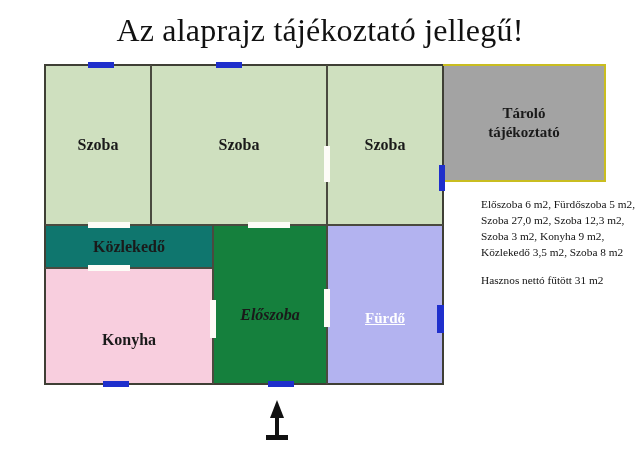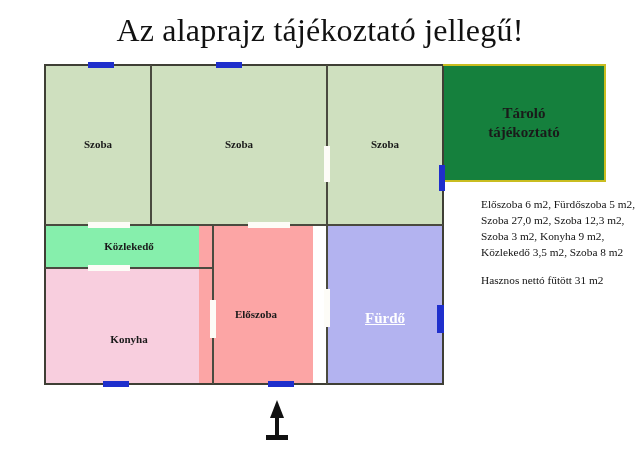--- a/index.html
+++ b/index.html
@@ -44,21 +44,21 @@
   .room {
     position: absolute;
     box-sizing: border-box;
     display: flex;
     align-items: center;
     justify-content: center;
   }
   .room-label {
     font-family: "Liberation Serif", serif;
     font-weight: bold;
-    font-size: 11px;
+    font-size: 16px;
     color: #1a1a1a;
     text-align: center;
     line-height: 1.25;
     pointer-events: none;
   }
   .room-label.big {
     font-size: 15px;
   }
   .room-label.light {
     color: #ffffff;
@@ -122,36 +122,36 @@
     </div>
 
     <div class="room" style="left:151px; top:65px; width:176px; height:160px; background:#cfe0bf;">
       <span class="room-label">Szoba</span>
     </div>
 
     <div class="room" style="left:327px; top:65px; width:116px; height:160px; background:#cfe0bf;">
       <span class="room-label">Szoba</span>
     </div>
 
-    <div class="room" style="left:443px; top:64px; width:162px; height:117px; background:#15803d;">
+    <div class="room" style="left:443px; top:64px; width:162px; height:117px; background:#a3a3a3;">
       <span class="room-label big">
         <span>Tároló</span><br>
         <span>tájékoztató</span>
       </span>
     </div>
 
-    <div class="room" style="left:45px; top:225px; width:168px; height:43px; background:#86efac;">
+    <div class="room" style="left:45px; top:225px; width:168px; height:43px; background:#0f766e;">
       <span class="room-label">Közlekedő</span>
     </div>
 
     <div class="room" style="left:45px; top:268px; width:168px; height:116px; background:#f8cede;align-items:center;">
       <span class="room-label" style="transform:translateY(14px);">Konyha</span>
     </div>
 
-    <div class="room" style="left:199px; top:225px; width:114px; height:159px; background:#fca5a5;">
+    <div class="room" style="left:213px; top:225px; width:114px; height:159px; background:#15803d;font-style:italic;">
       <span class="room-label" style="transform:translateY(10px);">Előszoba</span>
     </div>
 
     <div class="room" style="left:327px; top:225px; width:116px; height:159px; background:#b3b3f0;">
       <span class="room-label big light" style="transform:translateY(14px);">Fürdő</span>
     </div>
 
     <div class="wall outer" style="left:44px; top:64px; width:400px; height:2px;"></div>
 
     <div class="wall outer" style="left:44px; top:383px; width:400px; height:2px;"></div>

